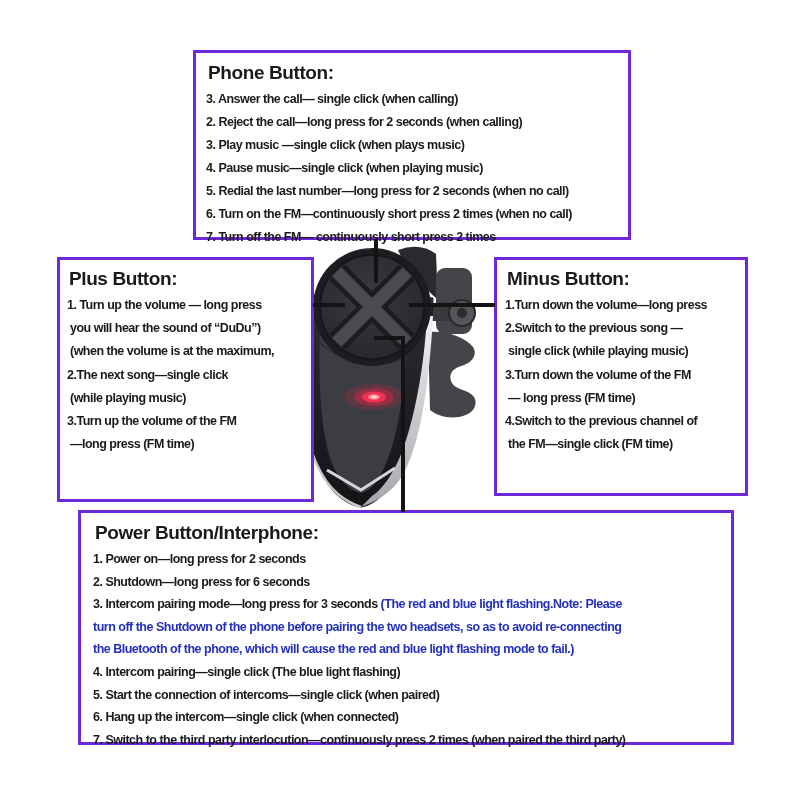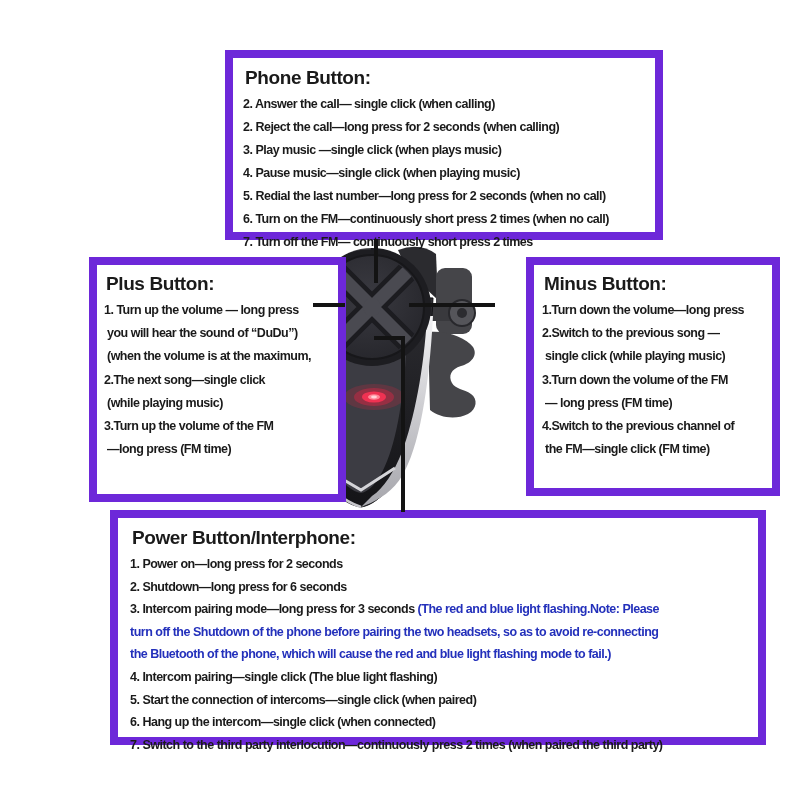--- a/index.html
+++ b/index.html
@@ -2,22 +2,22 @@
 <html><head>
 <meta charset="utf-8">
 <style>
   html,body{margin:0;padding:0;background:#fff;}
   .canvas{
     position:relative;width:800px;height:800px;background:#ffffff;
     font-family:"Liberation Sans","DejaVu Sans",sans-serif;
     font-weight:bold;color:#1a1a1a;overflow:hidden;
   }
   .callout{
-    position:absolute;border:8px solid #6d28d9;background:#ffffff;
-    box-sizing:border-box;z-index:2;margin-left:32px;
+    position:absolute;border:3px solid #6d28d9;background:#ffffff;
+    box-sizing:border-box;z-index:2;
   }
   .box-title{
     font-size:19px;letter-spacing:-0.4px;line-height:24px;margin:2px 0 3px 2px;
     white-space:pre;
   }
   .lines{margin-top:2px;}
   .line{
     white-space:pre;font-size:12.5px;letter-spacing:-0.5px;line-height:23.2px;
   }
   #box-power .line{line-height:22.6px;}
@@ -106,21 +106,21 @@
 
   <div class="connector" id="conn-phone"></div>
   <div class="connector" id="conn-plus"></div>
   <div class="connector" id="conn-minus"></div>
   <div class="connector" id="conn-power-h"></div>
   <div class="connector" id="conn-power-v"></div>
 
   <div class="callout" id="box-phone">
     <div class="box-title">Phone Button:</div>
     <div class="lines">
-        <div class="line"><span>2. Answer the call— single click (when calling)</span></div>
+        <div class="line"><span>3. Answer the call— single click (when calling)</span></div>
         <div class="line"><span>2. Reject the call—long press for 2 seconds (when calling)</span></div>
         <div class="line"><span>3. Play music —single click (when plays music)</span></div>
         <div class="line"><span>4. Pause music—single click (when playing music)</span></div>
         <div class="line"><span>5. Redial the last number—long press for 2 seconds (when no call)</span></div>
         <div class="line"><span>6. Turn on the FM—continuously short press 2 times (when no call)</span></div>
         <div class="line"><span>7. Turn off the FM— continuously short press 2 times</span></div>
       </div>
   </div>
 
   <div class="callout" id="box-plus">

